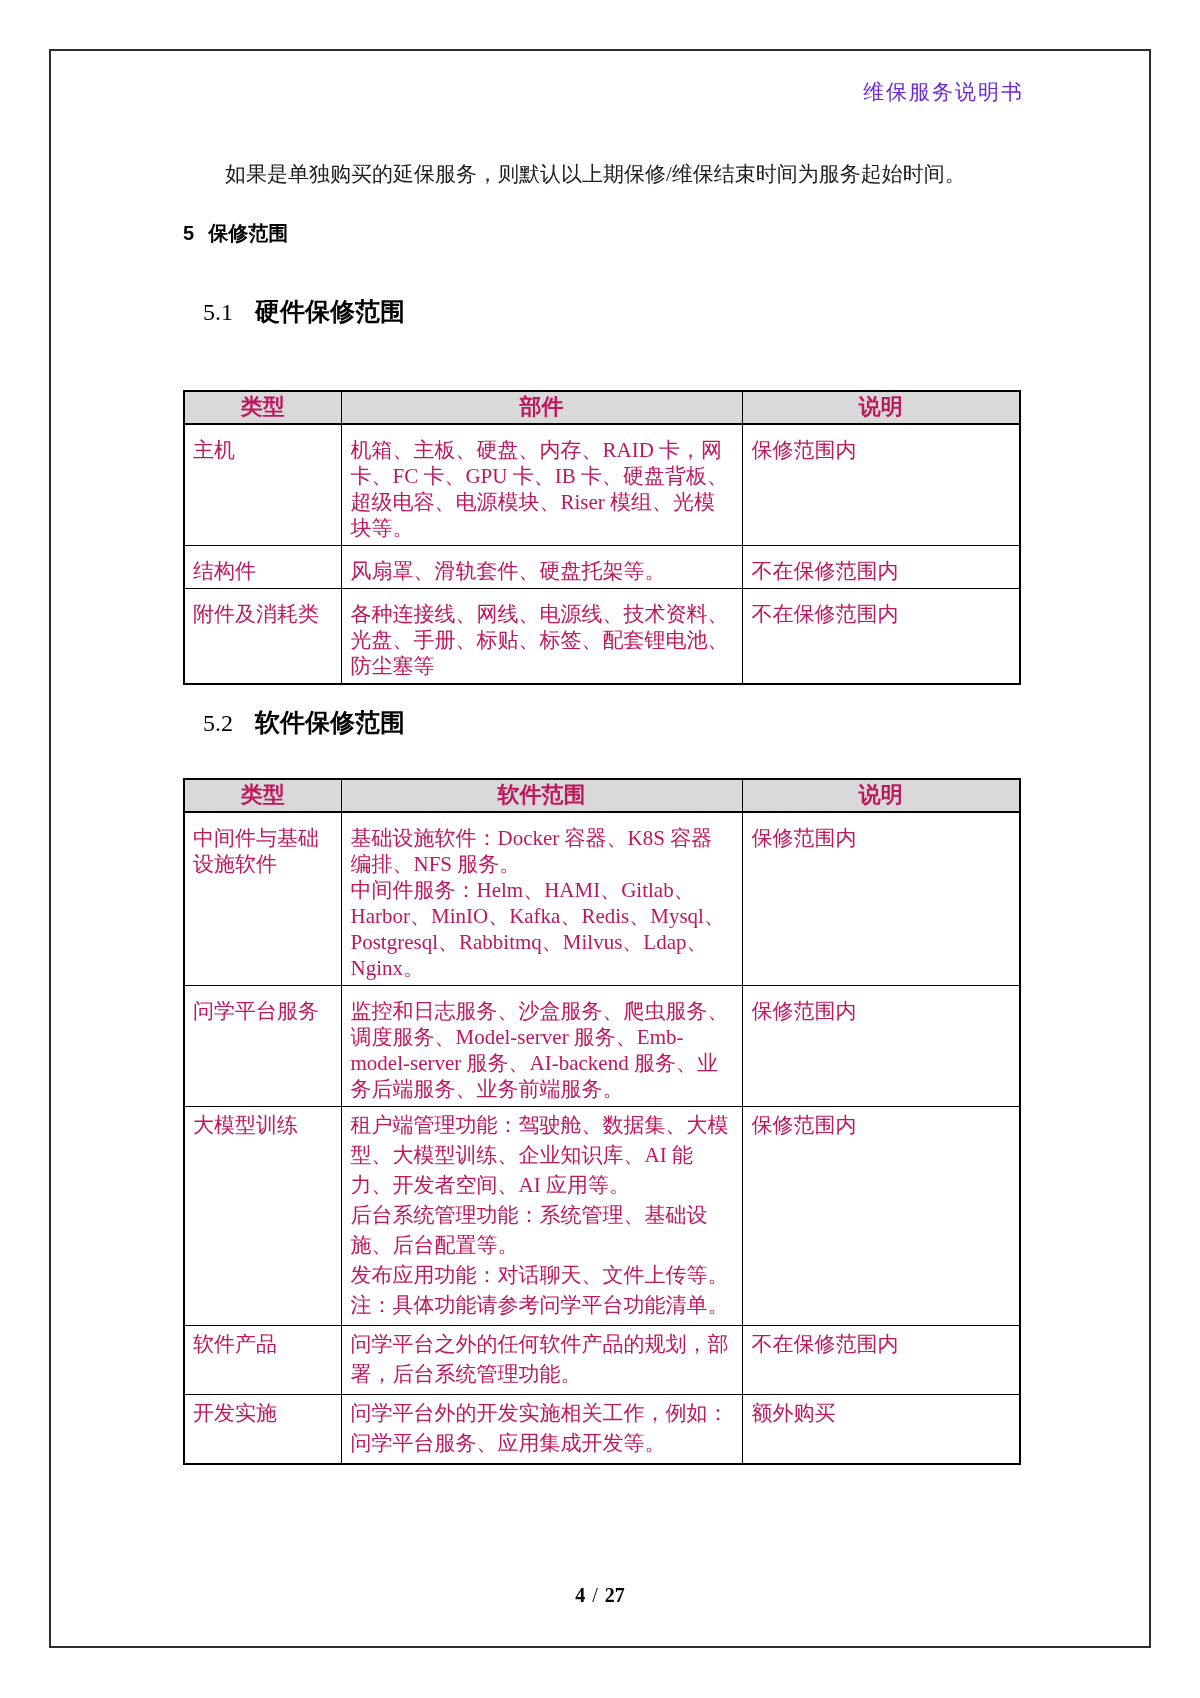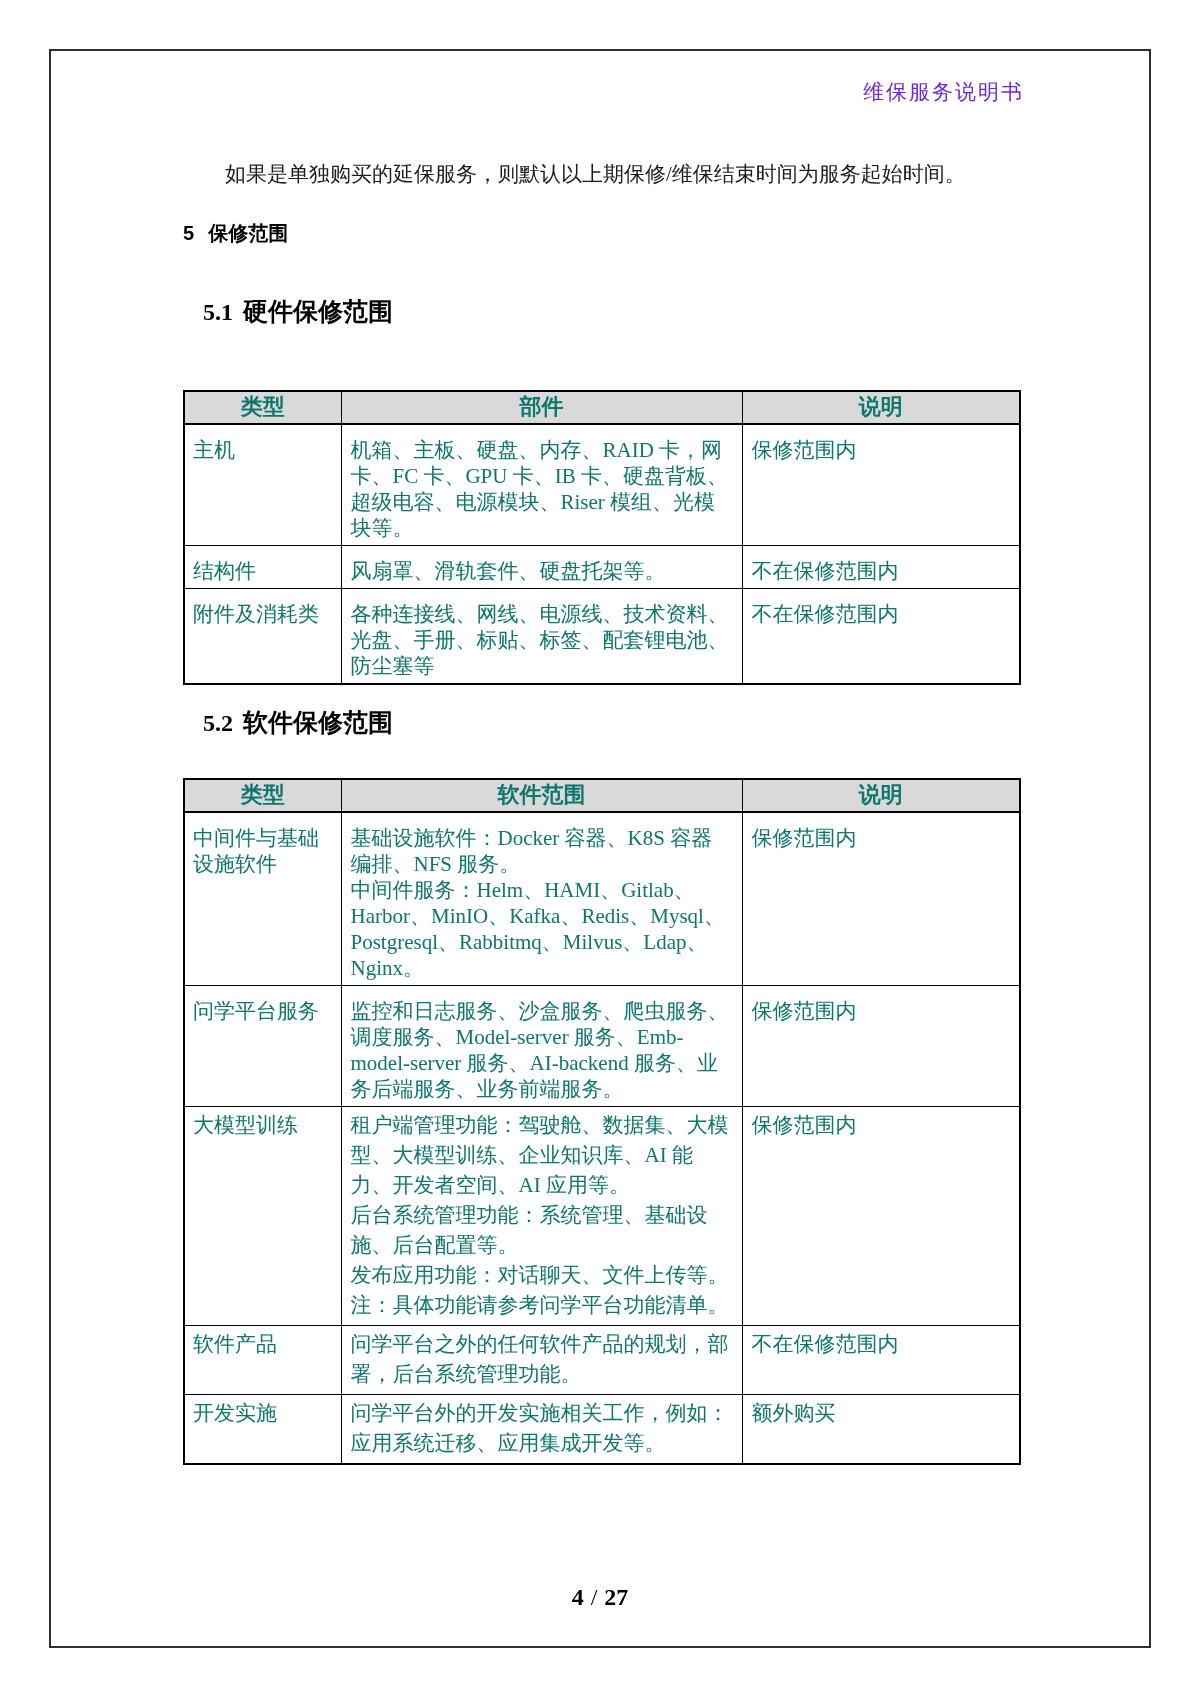--- a/index.html
+++ b/index.html
@@ -27,29 +27,29 @@
   .h1 {
     position: absolute; left: 183px; top: 220px;
     font-family: "Liberation Sans", "DejaVu Sans", sans-serif;
     font-weight: bold; font-size: 20px; color: #000;
   }
   .h1 .num { margin-right: 14px; }
   .h2 {
     position: absolute; left: 203px;
     font-size: 25px; color: #000;
   }
-  .h2 .num { font-family: "Liberation Serif", "DejaVu Serif", serif; font-weight: bold; margin-right: 10px; font-size: 24px; }
+  .h2 .num { font-family: "Liberation Serif", "DejaVu Serif", serif; font-weight: normal; margin-right: 22px; font-size: 24px; }
   .h2 .ttl { font-family: Liberation Serif, serif; font-weight: bold; }
   .h2-hw { top: 295px; }
   .h2-sw { top: 706px; }
   table.doc-table {
     position: absolute; left: 183px; width: 836px;
     border-collapse: collapse; table-layout: fixed;
     border: 2px solid #000;
-    font-size: 21px; color: #0f766e;
+    font-size: 21px; color: #be185d;
   }
   .t-hw { top: 390px; }
   .t-sw { top: 778px; }
   .doc-table th, .doc-table td {
     border: 1px solid #000;
     vertical-align: top;
     padding: 12px 9px 4px 9px;
     line-height: 26px;
   }
   .doc-table thead th {
@@ -58,21 +58,21 @@
     font-weight: bold; font-size: 22px;
     text-align: center; vertical-align: middle;
     padding: 2px 4px 3px 4px;
     border-bottom: 2px solid #000;
   }
   .doc-table td.c-type { padding-left: 8px; }
   .doc-table td.c-scope { white-space: pre-line; }
   .doc-table tr.spaced td { line-height: 30px; padding-top: 3px; padding-bottom: 5px; }
   .footer {
     position: absolute; left: 0; top: 1584px; width: 1200px;
-    text-align: center; font-size: 24px; font-weight: bold; color: #000;
+    text-align: center; font-size: 20px; font-weight: bold; color: #000;
   }
   .footer .sep { font-weight: normal; padding: 0 7px; }
 </style>
 </head>
 <body>
 
 <div class="page">
   <div class="page-border"></div>
 
   <div class="doc-header">维保服务说明书</div>
@@ -156,21 +156,21 @@
 注：具体功能请参考问学平台功能清单。</td>
         <td>保修范围内</td>
       </tr>
       <tr class="spaced">
         <td class="c-type">软件产品</td>
         <td class="c-scope">问学平台之外的任何软件产品的规划，部署，后台系统管理功能。</td>
         <td>不在保修范围内</td>
       </tr>
       <tr class="spaced">
         <td class="c-type">开发实施</td>
-        <td class="c-scope">问学平台外的开发实施相关工作，例如：应用系统迁移、应用集成开发等。</td>
+        <td class="c-scope">问学平台外的开发实施相关工作，例如：问学平台服务、应用集成开发等。</td>
         <td>额外购买</td>
       </tr>
     </tbody>
   </table>
 
   <div class="footer">
     <span>4</span><span class="sep">/</span><span>27</span>
   </div>
 </div>
 

